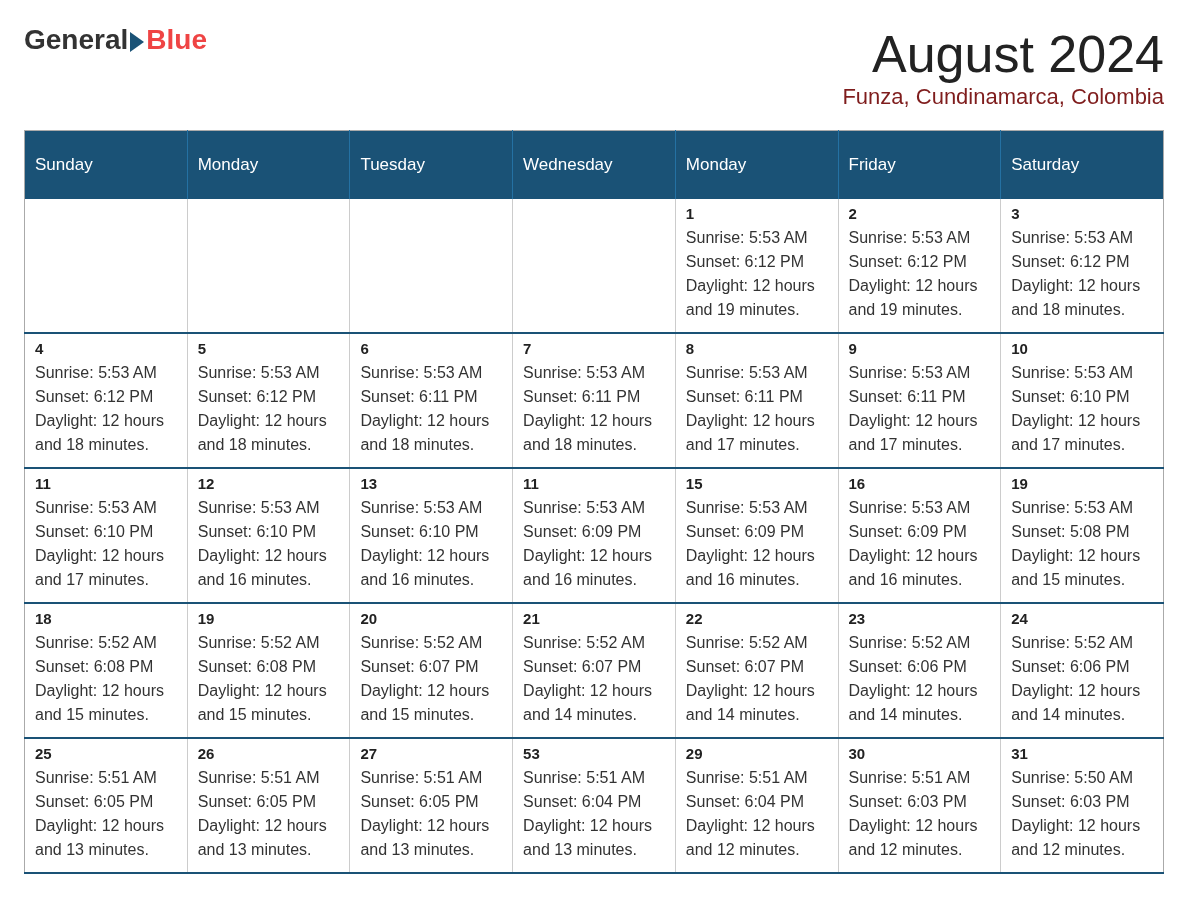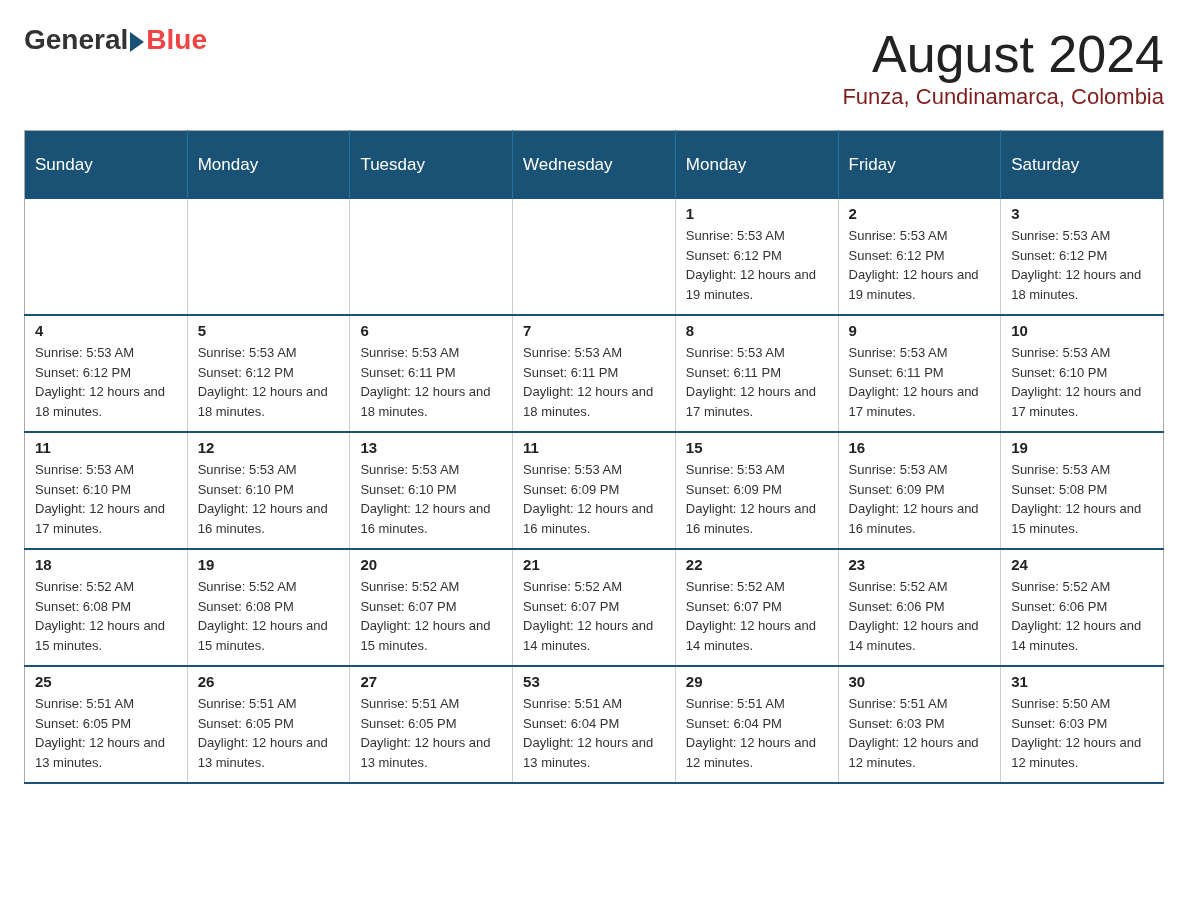--- a/index.html
+++ b/index.html
@@ -88,21 +88,21 @@
     .calendar tbody tr td:last-child {
       border-right: none;
     }
     .day-number {
       font-size: 15px;
       font-weight: bold;
       color: #222;
       margin-bottom: 4px;
     }
     .day-info {
-      font-size: 13px;
+      font-size: 16px;
       line-height: 1.5;
       color: #333;
     }
     .empty-cell {
       background: #fff;
     }
   </style>
 </head>
 <body>
 

